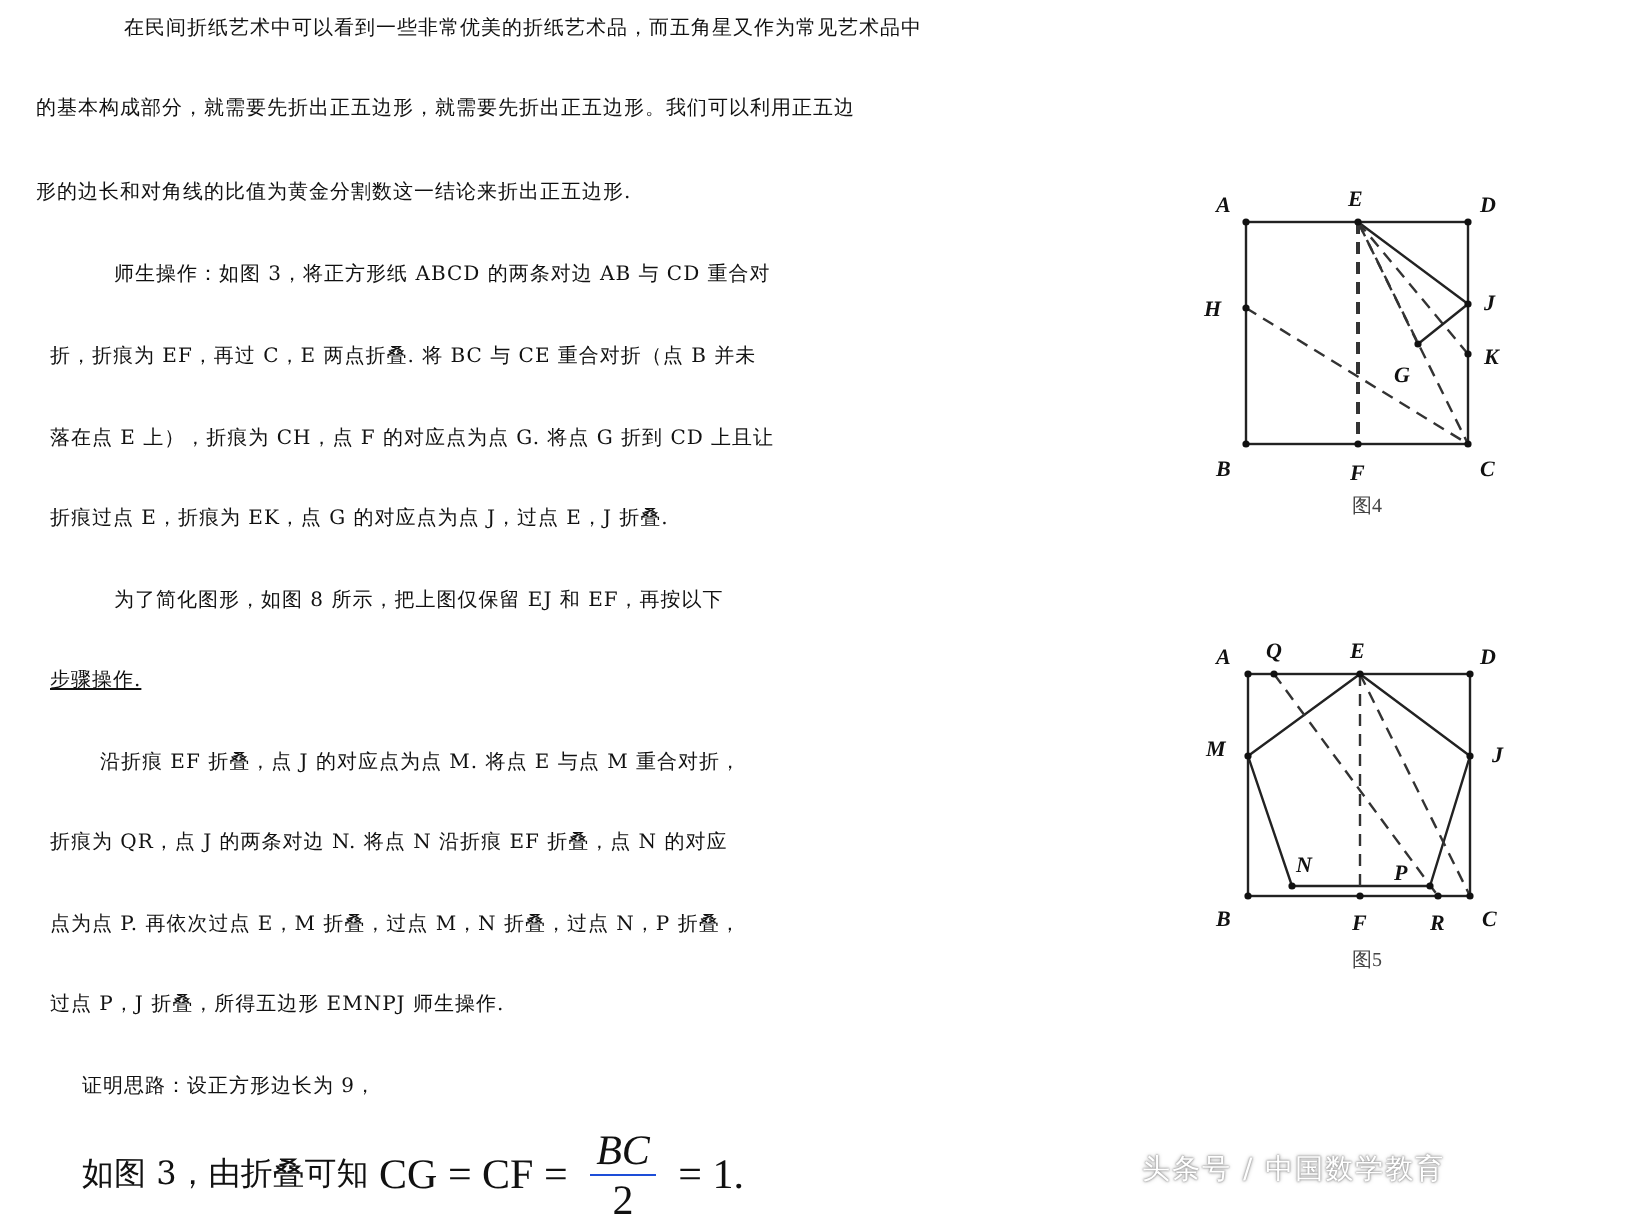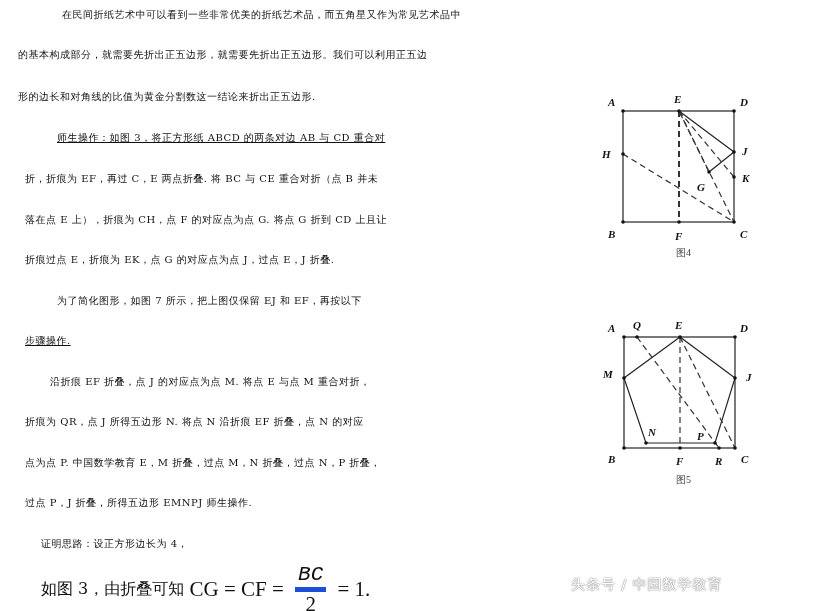--- a/index.html
+++ b/index.html
@@ -4,46 +4,46 @@
 <style>
   html, body { margin:0; padding:0; background:#ffffff; }
   body { width:813px; height:611px; position:relative; overflow:hidden;
          font-family:"DejaVu Serif", "Liberation Serif", serif; color:#111; }
   .line { position:absolute; font-size:10px; line-height:20px; white-space:nowrap; letter-spacing:0.5px; }
   .fig { position:absolute; }
   .fig svg text { font-family:"Liberation Serif", serif; font-style:italic; font-weight:bold; font-size:11px; fill:#111; }
   .fig svg text.cap { font-style:normal; font-weight:normal; font-size:10px; fill:#444; }
   .formula { position:absolute; font-family:"Liberation Serif", serif; font-size:21px; }
   .frac { display:inline-block; vertical-align:middle; text-align:center; margin:0 6px; }
-  .frac .num { display:block; border-bottom:5px solid #1d4ed8; padding:0 3px; line-height:24px;font-family:Liberation Mono, monospace; }
+  .frac .num { display:block; border-bottom:1px solid #1d4ed8; padding:0 3px; line-height:24px; }
   .frac .den { display:block; line-height:24px; }
   .watermark { position:absolute; left:571px; top:576px; font-family:"DejaVu Sans", sans-serif; font-size:14px; color:#ffffff;
                text-shadow:0 0 1px #999, 0 0 1px #999, 0 0 2px #aaa; letter-spacing:1px; }
 </style>
 </head>
 <body>
 
 <div class="line" style="left:62px;top:5px;">在民间折纸艺术中可以看到一些非常优美的折纸艺术品，而五角星又作为常见艺术品中</div>
 <div class="line" style="left:18px;top:45px;">的基本构成部分，就需要先折出正五边形，就需要先折出正五边形。我们可以利用正五边</div>
 <div class="line" style="left:18px;top:87px;">形的边长和对角线的比值为黄金分割数这一结论来折出正五边形.</div>
 
-<div class="line" style="left:57px;top:128px;text-decoration:underline;">师生操作：如图 3，将正方形纸 ABCD 的两条对边 AB 与 CD 重合对</div>
+<div class="line" style="left:57px;top:128px;">师生操作：如图 3，将正方形纸 ABCD 的两条对边 AB 与 CD 重合对</div>
 <div class="line" style="left:25px;top:169px;">折，折痕为 EF，再过 C，E 两点折叠. 将 BC 与 CE 重合对折（点 B 并未</div>
 <div class="line" style="left:25px;top:210px;">落在点 E 上），折痕为 CH，点 F 的对应点为点 G. 将点 G 折到 CD 上且让</div>
 <div class="line" style="left:25px;top:250px;">折痕过点 E，折痕为 EK，点 G 的对应点为点 J，过点 E，J 折叠.</div>
 
-<div class="line" style="left:57px;top:291px;">为了简化图形，如图 7 所示，把上图仅保留 EJ 和 EF，再按以下</div>
+<div class="line" style="left:57px;top:291px;">为了简化图形，如图 8 所示，把上图仅保留 EJ 和 EF，再按以下</div>
 <div class="line" style="left:25px;top:331px;text-decoration:underline;">步骤操作.</div>
 
 <div class="line" style="left:50px;top:372px;">沿折痕 EF 折叠，点 J 的对应点为点 M. 将点 E 与点 M 重合对折，</div>
-<div class="line" style="left:25px;top:412px;">折痕为 QR，点 J 所得五边形 N. 将点 N 沿折痕 EF 折叠，点 N 的对应</div>
-<div class="line" style="left:25px;top:453px;">点为点 P. 中国数学教育 E，M 折叠，过点 M，N 折叠，过点 N，P 折叠，</div>
+<div class="line" style="left:25px;top:412px;">折痕为 QR，点 J 的两条对边 N. 将点 N 沿折痕 EF 折叠，点 N 的对应</div>
+<div class="line" style="left:25px;top:453px;">点为点 P. 再依次过点 E，M 折叠，过点 M，N 折叠，过点 N，P 折叠，</div>
 <div class="line" style="left:25px;top:493px;">过点 P，J 折叠，所得五边形 EMNPJ 师生操作.</div>
 
-<div class="line" style="left:41px;top:534px;">证明思路：设正方形边长为 4，</div>
+<div class="line" style="left:41px;top:534px;">证明思路：设正方形边长为 9，</div>
 
 <div class="formula" style="left:41px;top:563px;">
   <span style="font-family:'DejaVu Serif',serif;font-size:16px;vertical-align:middle;">如图 3，由折叠可知</span>
   <span style="vertical-align:middle;">CG = CF =</span>
   <span class="frac">
     <span class="num" style="font-style:italic;">BC</span>
     <span class="den">2</span>
   </span>
   <span style="vertical-align:middle;">= 1.</span>
 </div>

